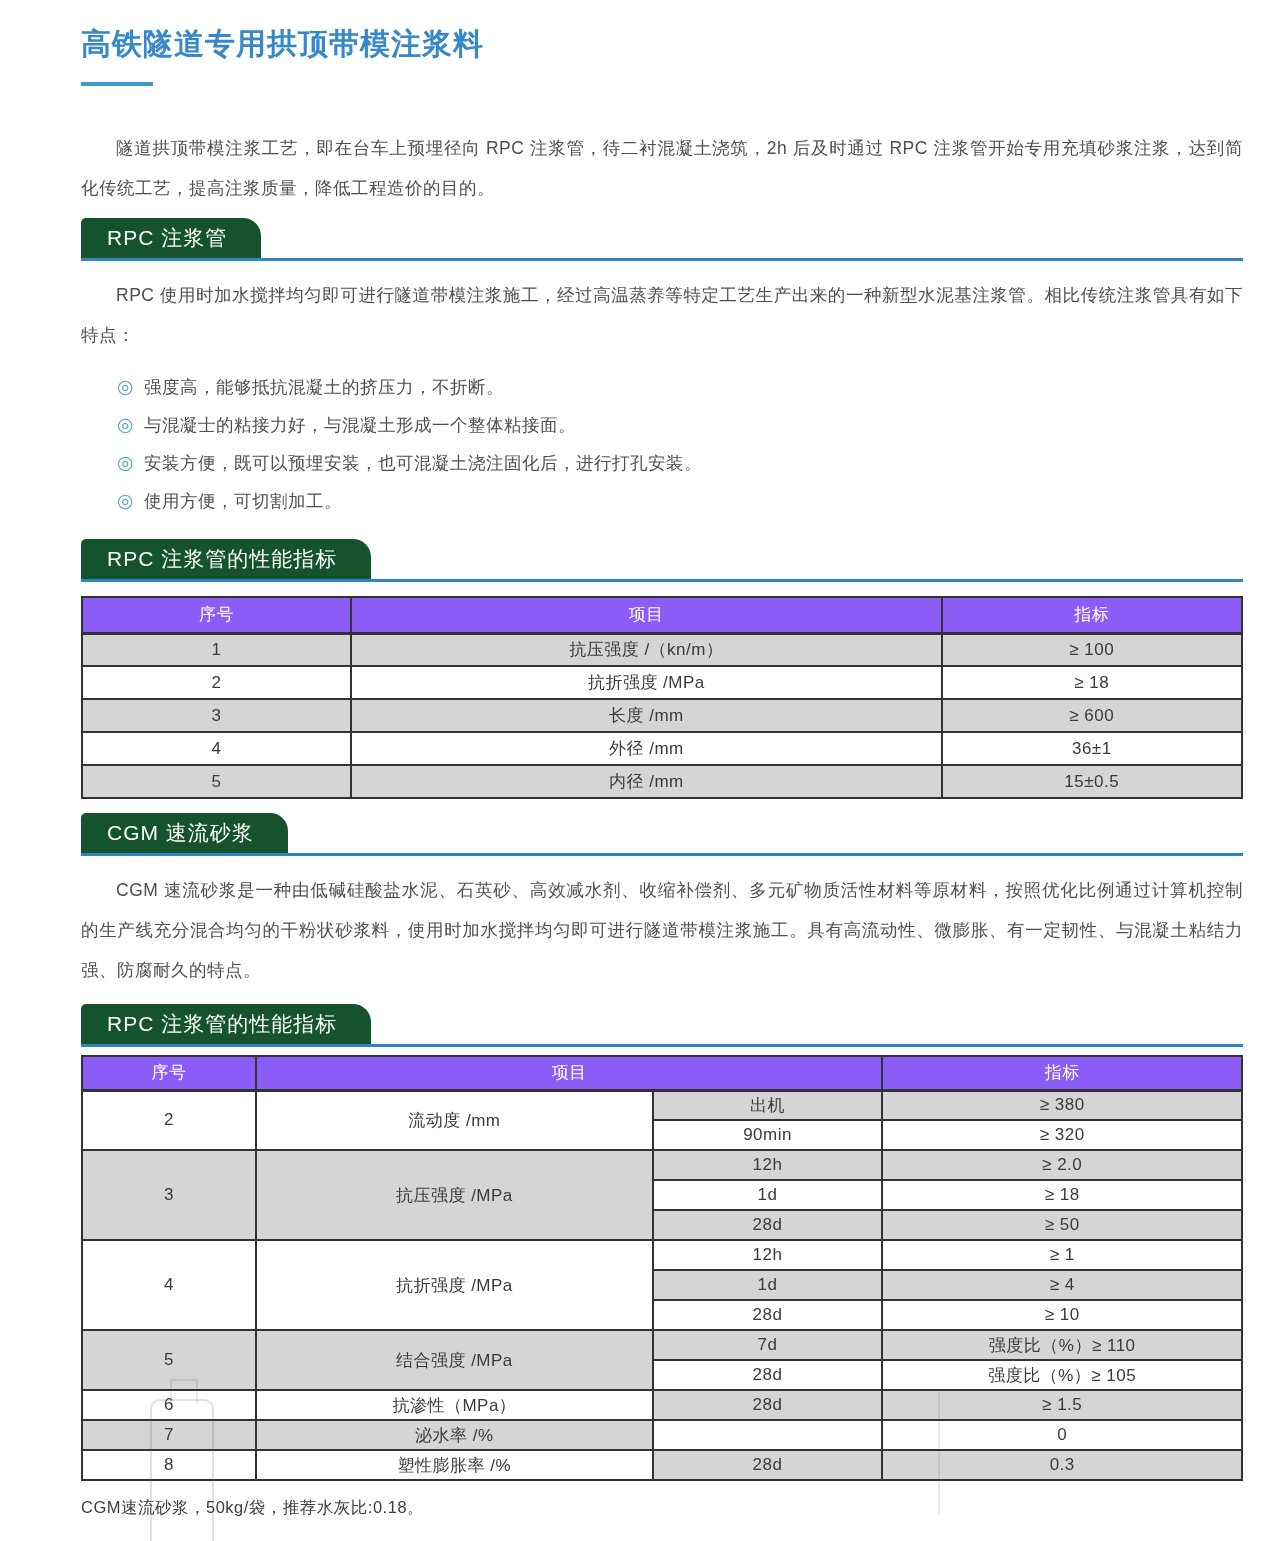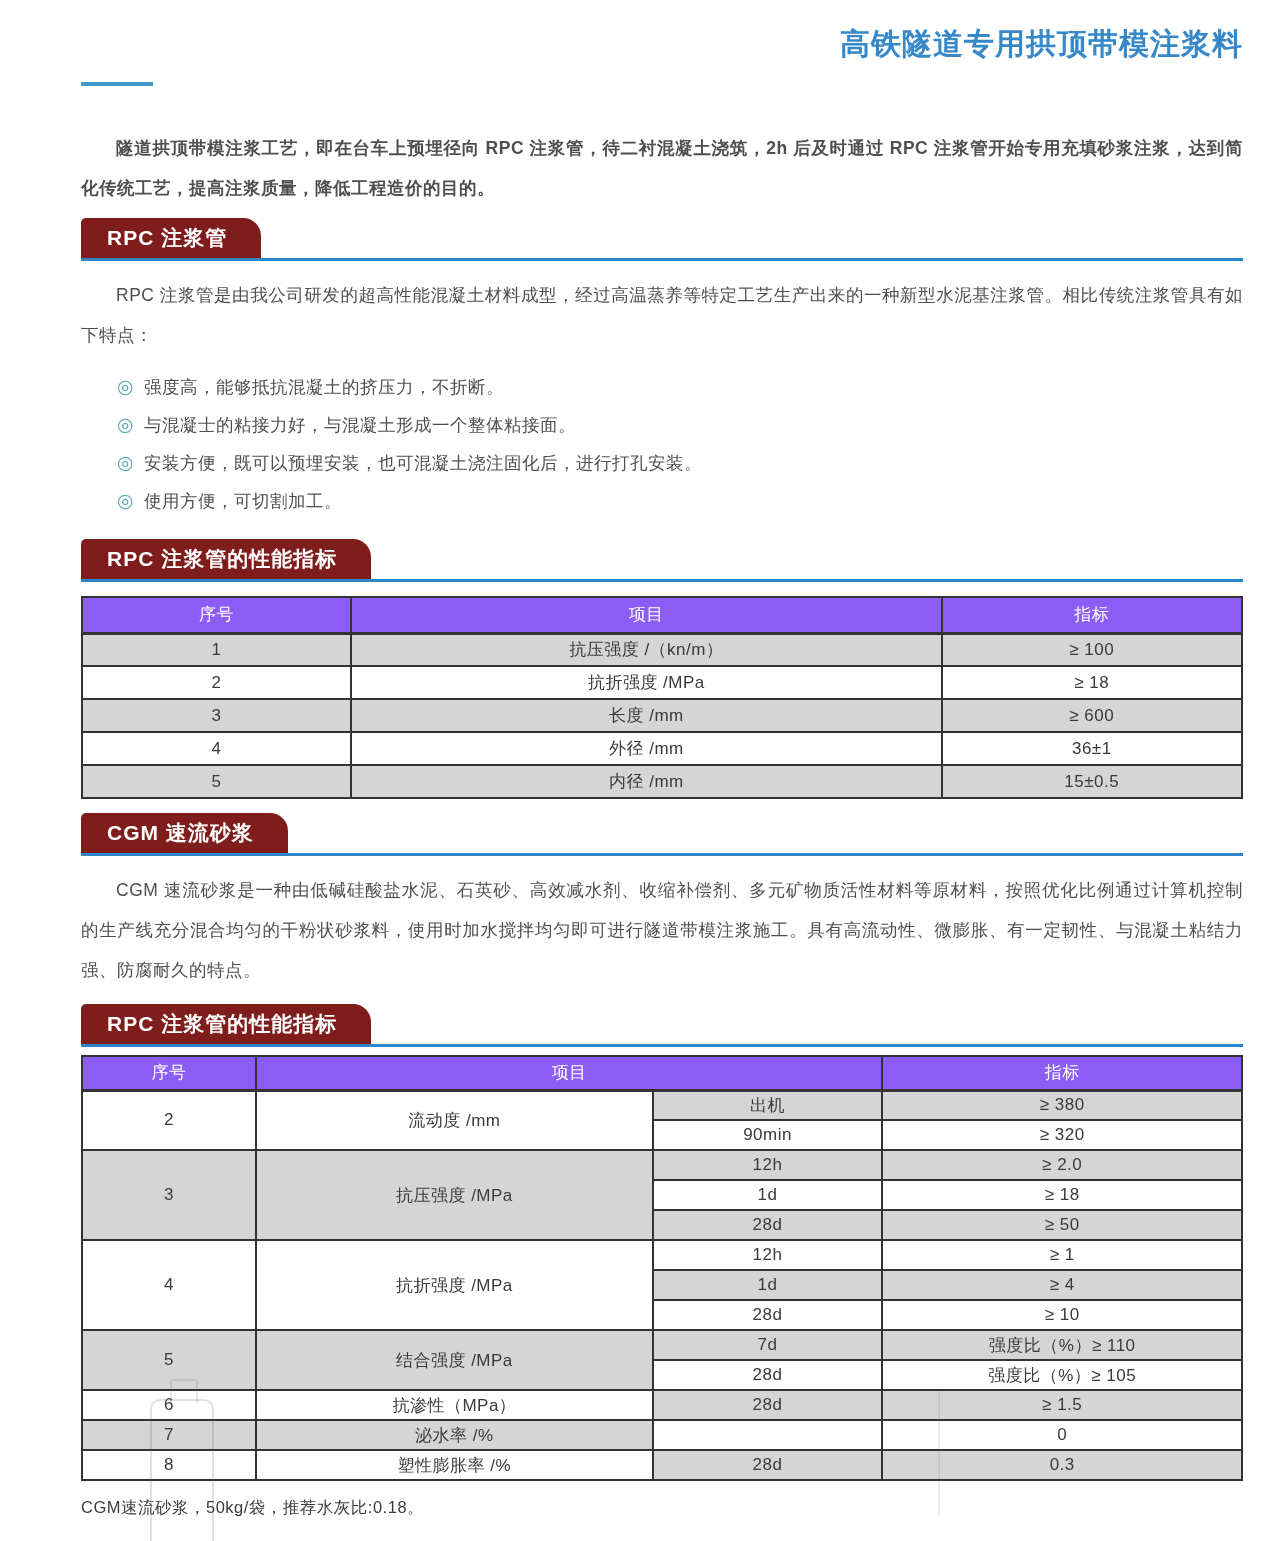--- a/index.html
+++ b/index.html
@@ -15,54 +15,53 @@
   .content {
     padding: 26px 37px 0 81px;
   }
   
   .page-title {
     color: #3688c8;
     font-size: 30px;
     line-height: 36px;
     font-weight: bold;
     letter-spacing: 1px;
-    text-align: right;
   }
   .title-underline {
     margin-top: 20px;
     width: 72px;
     height: 4px;
     background: #3d9ac9;
   }
   
   p.body-text {
     font-size: 17.5px;
     line-height: 40px;
     text-indent: 2em;
     text-align: justify;
     color: #4f4f4f;
     letter-spacing: 0.5px;
   }
-  .intro { margin-top: 42px; font-weight: bold; }
+  .intro { margin-top: 42px; }
   .after-tab { margin-top: 14px; }
   .cgm-text { margin-top: 14px; line-height: 38px; }
   
   .tab-row {
     border-bottom: 3px solid #2e86c9;
     margin-top: 10px;
     line-height: 0;
   }
   .tab-row.mt20 { margin-top: 20px; }
   .tab-row.mt22 { margin-top: 14px; }
   .section-tab {
     display: inline-block;
-    background: #7f1d1d;
+    background: #14532d;
     color: #ffffff;
     font-size: 21px;
-    font-weight: bold;
+    font-weight: normal;
     line-height: 40px;
     height: 40px;
     padding: 0 34px 0 26px;
     border-radius: 5px 18px 0 0;
     letter-spacing: 1px;
   }
   
   ul.bullets {
     list-style: none;
     margin-top: 14px;
@@ -149,21 +148,21 @@
 
   <h1 class="page-title">高铁隧道专用拱顶带模注浆料</h1>
   <div class="title-underline"></div>
 
   <p class="body-text intro">隧道拱顶带模注浆工艺，即在台车上预埋径向 RPC 注浆管，待二衬混凝土浇筑，2h 后及时通过 RPC 注浆管开始专用充填砂浆注浆，达到简化传统工艺，提高注浆质量，降低工程造价的目的。</p>
 
   <div class="tab-row">
     <span class="section-tab">RPC 注浆管</span>
   </div>
 
-  <p class="body-text after-tab">RPC 注浆管是由我公司研发的超高性能混凝土材料成型，经过高温蒸养等特定工艺生产出来的一种新型水泥基注浆管。相比传统注浆管具有如下特点：</p>
+  <p class="body-text after-tab">RPC 使用时加水搅拌均匀即可进行隧道带模注浆施工，经过高温蒸养等特定工艺生产出来的一种新型水泥基注浆管。相比传统注浆管具有如下特点：</p>
 
   <ul class="bullets">
     <li><span class="bullet-icon">◎</span><span>强度高，能够抵抗混凝土的挤压力，不折断。</span></li>
     <li><span class="bullet-icon">◎</span><span>与混凝士的粘接力好，与混凝土形成一个整体粘接面。</span></li>
     <li><span class="bullet-icon">◎</span><span>安装方便，既可以预埋安装，也可混凝土浇注固化后，进行打孔安装。</span></li>
     <li><span class="bullet-icon">◎</span><span>使用方便，可切割加工。</span></li>
   </ul>
 
   <div class="tab-row mt20">
     <span class="section-tab">RPC 注浆管的性能指标</span>

